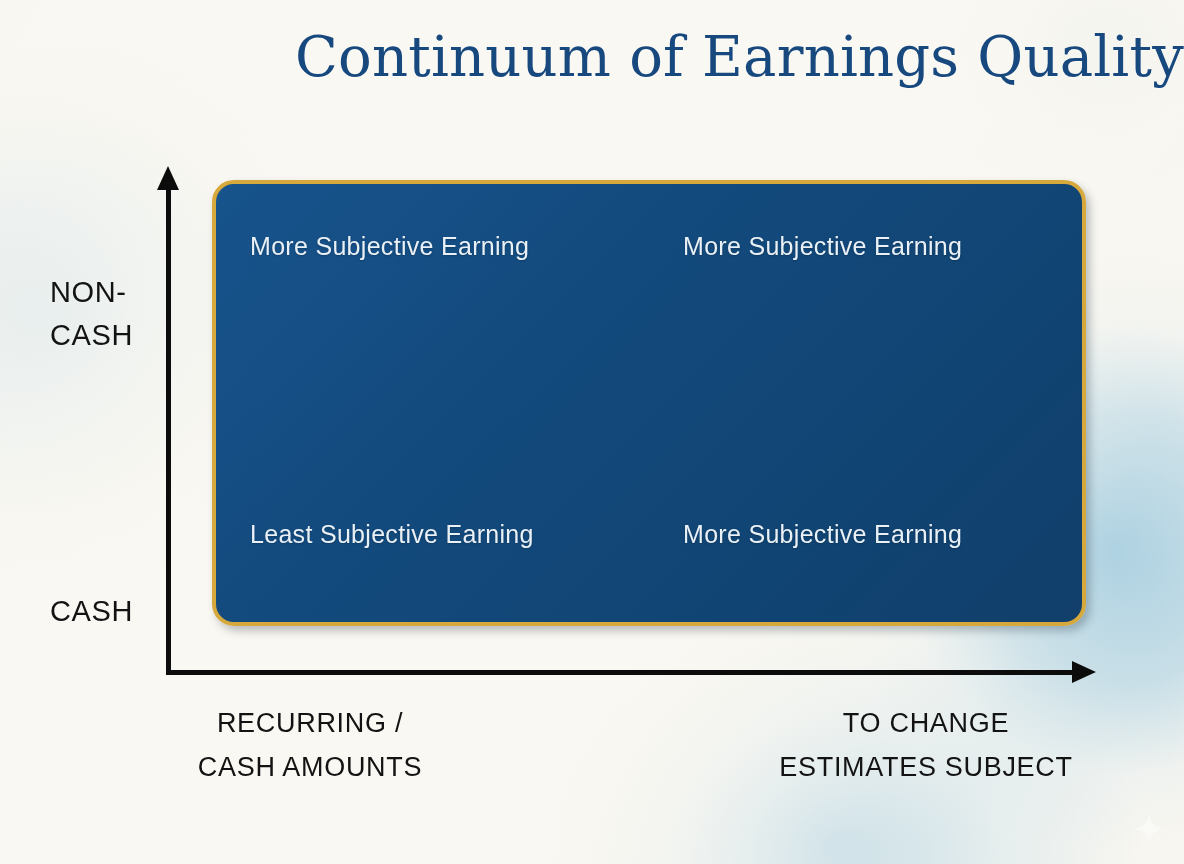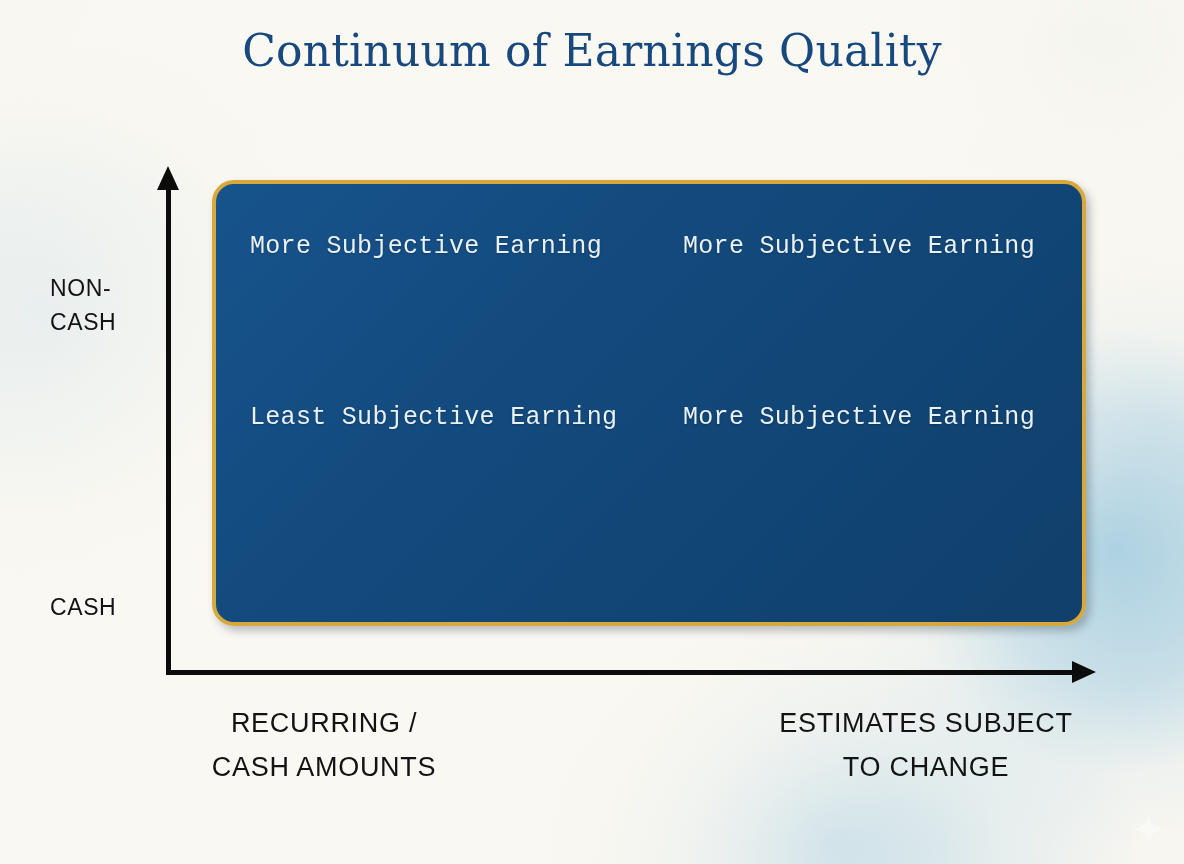--- a/index.html
+++ b/index.html
@@ -63,23 +63,23 @@
     background: linear-gradient(118deg, rgba(250,248,242,0.70) 0%, rgba(250,248,242,0.90) 24%, rgba(250,248,242,0.96) 44%, rgba(250,248,242,0.88) 62%, rgba(250,248,242,0.30) 84%, rgba(250,248,242,0.10) 100%);
     pointer-events: none;
   }
 
   
   #title {
     position: absolute;
     left: 0;
     top: 28px;
     width: 1184px;
-    text-align: center;
+    text-align: right;
     font-family: "DejaVu Serif", "Liberation Serif", serif;
-    font-size: 44px;
+    font-size: 56px;
     line-height: 1.05;
     letter-spacing: 0.2px;
     color: #17497f;
     white-space: nowrap;
     text-shadow: 0 1px 1px rgba(255,255,255,0.6);
   }
 
   
   .axis-line {
     position: absolute;
@@ -115,21 +115,21 @@
     height: 0;
     border-top: 11px solid transparent;
     border-bottom: 11px solid transparent;
     border-left: 24px solid #0c0c0c;
   }
 
   
   .y-label {
     position: absolute;
     font-family: "Liberation Sans", sans-serif;
-    font-size: 23px;
+    font-size: 29px;
     line-height: 1.48;
     letter-spacing: 0.6px;
     color: #131313;
     text-align: left;
   }
   #y-label-noncash {
     left: 50px;
     top: 271px;
     width: 110px;
   }
@@ -161,44 +161,44 @@
     grid-template-rows: 1fr 1fr;
   }
   .quadrant {
     position: relative;
     padding: 48px 0 0 34px;
     box-sizing: border-box;
   }
   .quadrant.bottom {
     padding-top: 0;
     display: flex;
-    align-items: flex-start;
-    padding-bottom: 48px;
+    align-items: flex-end;
+    padding-bottom: 73px;
   }
   .quadrant-label {
-    font-family: Liberation Mono, monospace;
+    font-family: Liberation Sans, sans-serif;
     font-size: 25px;
     letter-spacing: 0.3px;
     color: #e9f0f6;
     text-shadow: 0 1px 2px rgba(0,0,0,0.22);
     white-space: nowrap;
   }
 
   
   .x-label {
     position: absolute;
     font-family: "Liberation Sans", sans-serif;
     font-size: 27px;
     line-height: 1.62;
     letter-spacing: 0.7px;
     color: #131313;
     text-align: center;
   }
   #x-label-left {
-    left: 144px;
+    left: 130px;
     top: 702px;
     width: 360px;
   }
   #x-label-right {
     left: 742px;
     top: 702px;
     width: 368px;
   }
 
   
@@ -253,21 +253,21 @@
         <span class="quadrant-label">More Subjective Earning</span>
       </div>
     </div>
   </div>
 
   <div id="x-label-left" class="x-label">
     <div>RECURRING /</div>
     <div>CASH AMOUNTS</div>
   </div>
   <div id="x-label-right" class="x-label">
+    <div>TO CHANGE</div>
     <div>ESTIMATES SUBJECT</div>
-    <div>TO CHANGE</div>
   </div>
 
   <svg id="sparkle" viewBox="0 0 100 100">
     <path d="M50 4 C54 34 66 46 96 50 C66 54 54 66 50 96 C46 66 34 54 4 50 C34 46 46 34 50 4 Z" fill="#ffffff" fill-opacity="0.72"></path>
   </svg>
 
 </div>
 
 </body></html>

